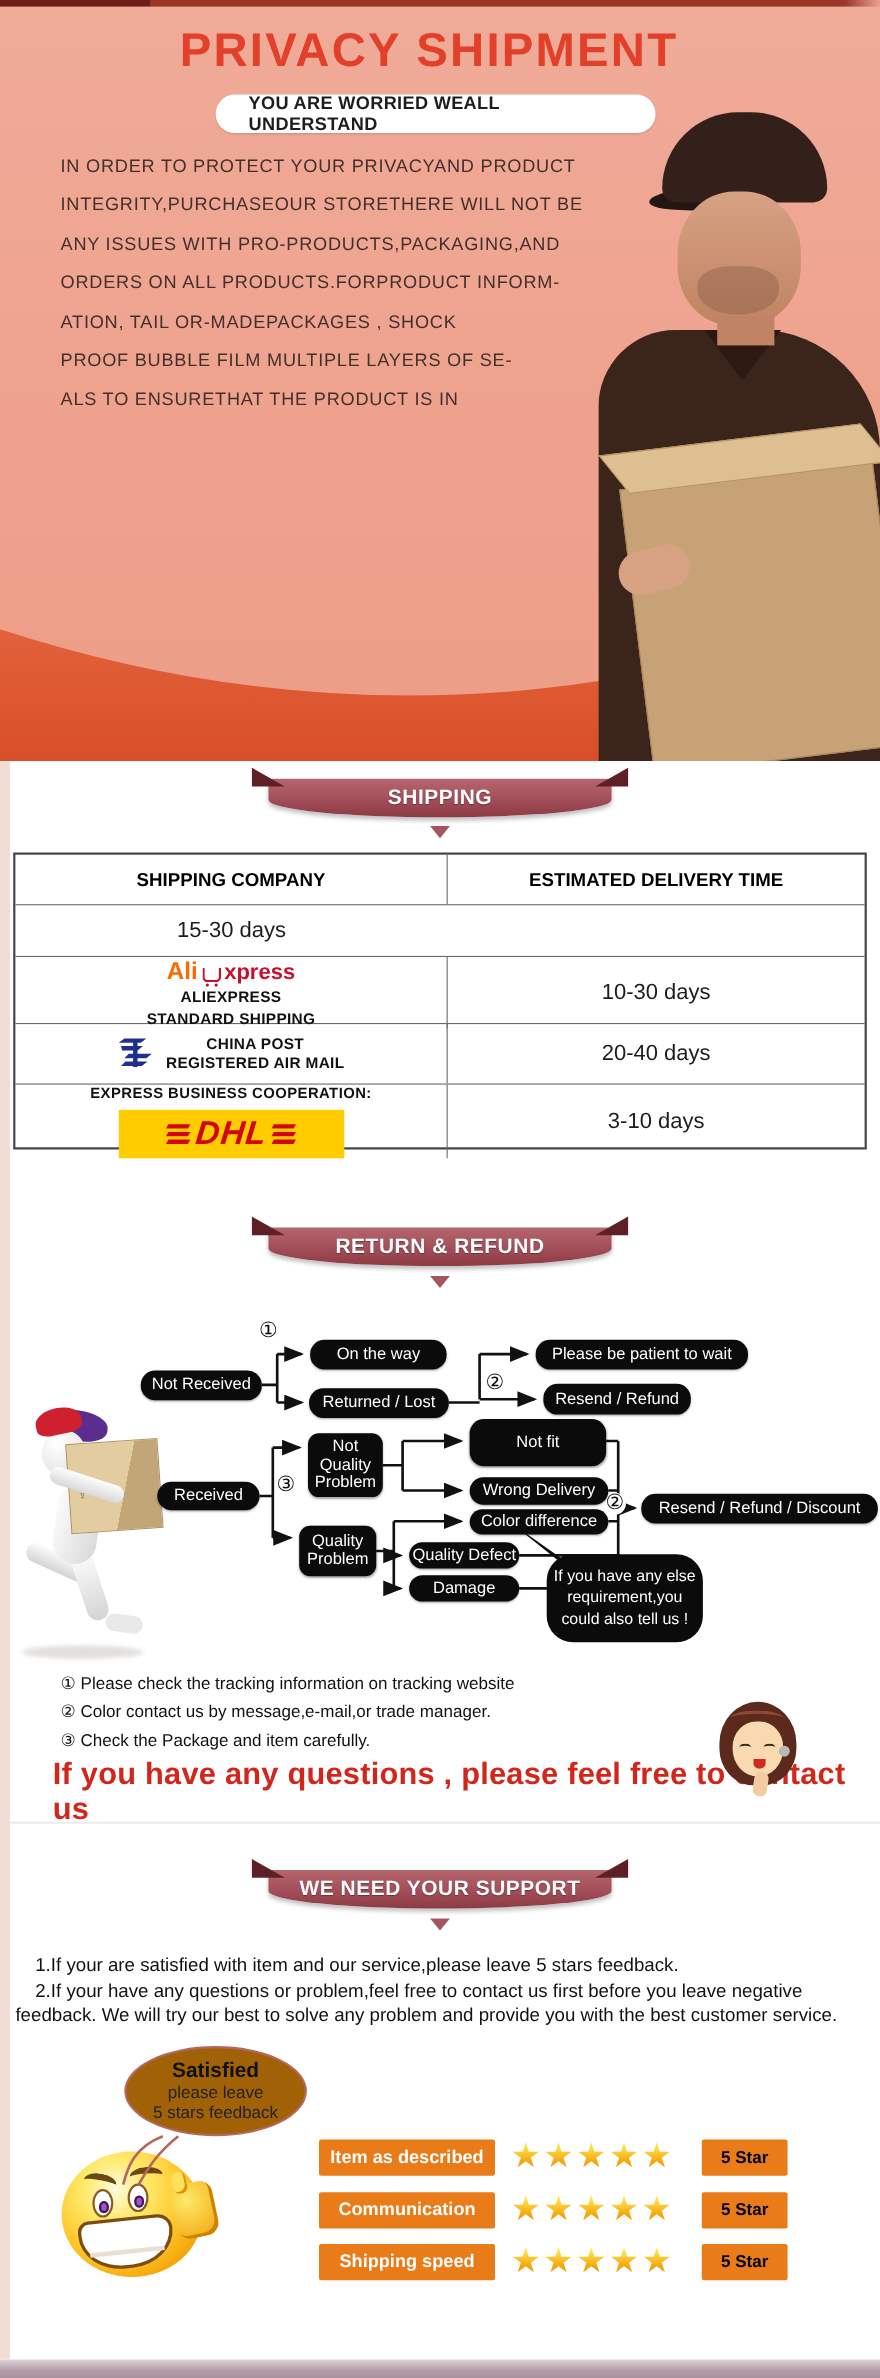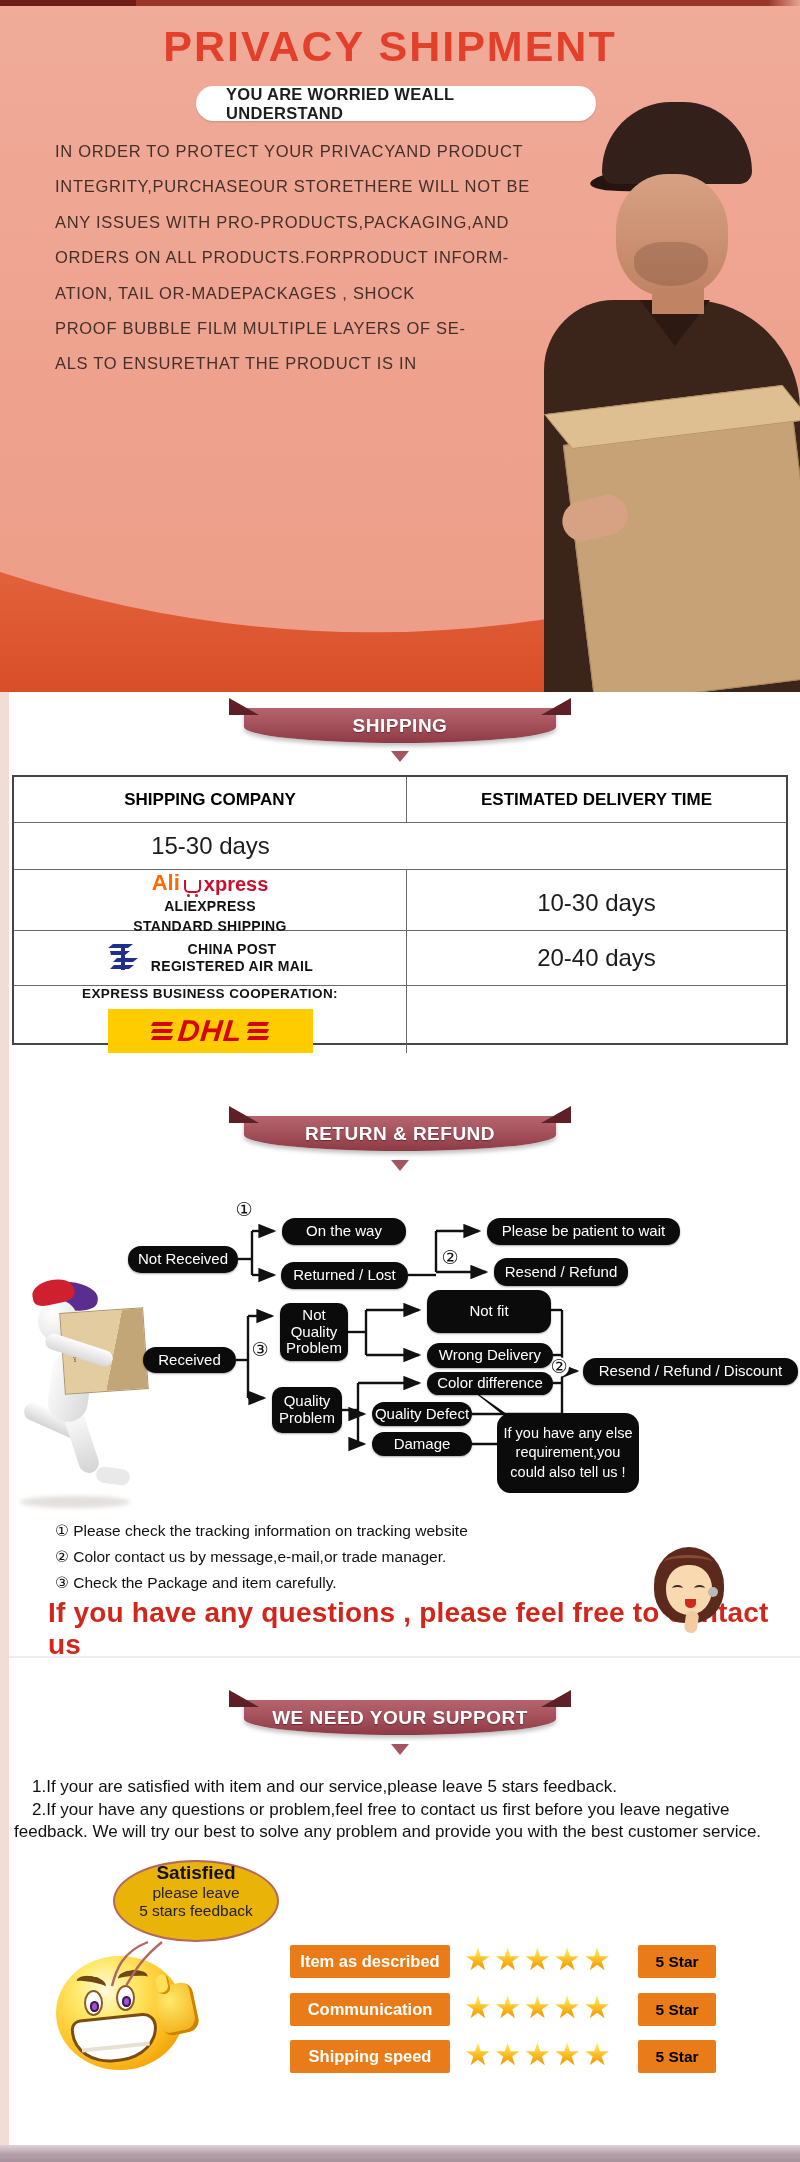--- a/index.html
+++ b/index.html
@@ -47,21 +47,21 @@
   .ribbon .rtext{display:block;width:100%;line-height:35px;text-align:center;color:#fff;
         font-size:19px;font-weight:bold;letter-spacing:.5px;text-shadow:0 1px 1px rgba(0,0,0,.35);}
   .tri{position:absolute;left:50%;transform:translateX(-50%);width:0;height:0;
         border-left:9px solid transparent;border-right:9px solid transparent;border-top:11px solid #a5555f;}
 
   
   .ship-table{position:absolute;left:12px;top:83px;width:776px;height:270px;border:2px solid #454545;}
   .trow{display:grid;grid-template-columns:393px 1fr;border-top:1px solid #6a6a6a;}
   .trow:first-child{border-top:none;}
   .c1{border-right:1px solid #6a6a6a;display:flex;flex-direction:column;align-items:center;justify-content:center;gap:2px;}
-  .c2{display:flex;align-items:center;justify-content:center;font-size:24px;color:#1c1c1c;}
+  .c2{display:flex;align-items:center;justify-content:center;font-size:20px;color:#1c1c1c;}
   .thead .c1,.thead .c2{font-size:17px;font-weight:bold;color:#000;}
   .logo-row{display:flex;align-items:center;gap:12px;}
   .epacket-logo{width:32px;height:42px;background:#111;border-radius:3px;display:flex;flex-direction:column;align-items:center;justify-content:center;gap:1px;}
   .globe{width:17px;height:17px;border:1.6px solid #fff;border-radius:50%;position:relative;}
   .globe::before{content:"";position:absolute;left:0;top:6px;width:13px;height:0;border-top:1.4px solid #fff;}
   .globe::after{content:"";position:absolute;left:4px;top:0;width:5px;height:13px;border:1.2px solid #fff;border-radius:50%;}
   .epacket-cap{font-size:6.5px;color:#fff;font-weight:bold;}
   .epacket-name{font-size:24px;color:#2e2e2e;}
   .ali-line{display:flex;align-items:flex-end;gap:2px;}
   .ali-a{font-size:22px;font-weight:bold;color:#ff6a00;}
@@ -78,21 +78,21 @@
   .dhl-lines i{display:block;width:20px;height:4px;background:#d40511;transform:skewX(-30deg);}
   .dhl-word{font-size:30px;font-weight:bold;font-style:italic;color:#d40511;letter-spacing:1px;transform:skewX(-6deg);}
 
   
   .flow{position:absolute;left:0;top:500px;width:800px;height:305px;}
   .flow-svg{position:absolute;left:0;top:0;}
   .fpill{position:absolute;background:#0b0b0b;color:#fff;border-radius:13px;font-size:15px;
         display:flex;align-items:center;justify-content:center;text-align:center;line-height:1.12;
         box-shadow:0 1px 2px rgba(0,0,0,.35);}
   .fnum{position:absolute;width:20px;height:20px;line-height:20px;text-align:center;font-size:19px;color:#111;background:#fff;border-radius:50%;}
-  .fbubble{position:absolute;background:#0b0b0b;color:#fff;border-radius:14px;font-size:14.5px;
+  .fbubble{position:absolute;background:#0b0b0b;color:#fff;border-radius:24px;font-size:14.5px;
         line-height:1.35;text-align:center;display:flex;align-items:center;justify-content:center;padding:6px;}
   
   .runner{position:absolute;left:10px;top:80px;width:150px;height:160px;}
   .run-shadow{position:absolute;left:10px;top:224px;width:110px;height:12px;background:rgba(60,40,30,.15);border-radius:50%;filter:blur(2px);}
   .run-head{position:absolute;left:28px;top:28px;width:40px;height:42px;background:radial-gradient(circle at 35% 30%,#ffffff,#dcdcdc);border-radius:50%;}
   .cap-purple{position:absolute;left:30px;top:10px;width:58px;height:28px;background:#5b2d8e;border-radius:50% 50% 40% 40%;transform:rotate(6deg);}
   .cap-red{position:absolute;left:22px;top:8px;width:42px;height:24px;background:#cf2030;border-radius:50% 50% 30% 30%;transform:rotate(-12deg);}
   .run-box{position:absolute;left:52px;top:38px;width:84px;height:82px;background:linear-gradient(105deg,#e3cda0 60%,#c3a678 60%);border:1px solid #b09264;transform:rotate(-4deg);}
   .run-box::after{content:"⇪ ☂ ⚠";font-size:8px;color:#554;position:absolute;left:8px;top:42px;letter-spacing:2px;}
   .run-arm{position:absolute;left:34px;top:70px;width:70px;height:16px;background:linear-gradient(#fdfdfd,#d8d8d8);border-radius:8px;transform:rotate(18deg);}
@@ -113,21 +113,21 @@
   .girl-eye{position:absolute;width:11px;height:7px;border-top:2.2px solid #3c2a22;border-radius:50%;}
   .girl-mouth{position:absolute;left:33px;top:52px;width:11px;height:9px;background:#cf2a1e;border-radius:0 0 50% 50%;}
   .girl-mic{position:absolute;left:56px;top:40px;width:10px;height:10px;background:#b9b9b9;border-radius:50%;}
   .girl-hand{position:absolute;left:33px;top:64px;width:13px;height:22px;background:#f3cba0;border-radius:6px;transform:rotate(8deg);}
   .divider{position:absolute;left:0;top:964px;width:100%;height:2px;background:#ededed;}
 
   
   .sup-para{position:absolute;left:10px;top:1084px;width:780px;}
   .sup-para div{font-size:17px;color:#111;line-height:22.5px;}
   .bubble2{position:absolute;left:113px;top:1168px;width:166px;height:82px;border:2px solid #b4675c;border-radius:50%;
-        background:#eab308;display:flex;flex-direction:column;align-items:center;z-index:2;}
+        background:#a16207;display:flex;flex-direction:column;align-items:center;justify-content:center;z-index:2;}
   .bubble2 .b2-title{font-size:19px;font-weight:bold;color:#111;}
   .bubble2 .b2-line{font-size:15.5px;color:#222;line-height:1.15;}
   .tail-svg{position:absolute;left:108px;top:1248px;z-index:1;}
   
   .smiley{position:absolute;left:56px;top:1262px;width:146px;height:120px;}
   .smile-ball{position:absolute;left:0;top:2px;width:128px;height:114px;border-radius:50%;
         background:radial-gradient(circle at 38% 30%,#fffbe0 0%,#ffe96a 26%,#ffc629 55%,#f09f05 82%,#cf8200 100%);}
   .brow{position:absolute;width:30px;height:16px;border-top:6px solid #6f4715;border-radius:50%;}
   .eye{position:absolute;width:19px;height:26px;background:#fff;border:2px solid #8a5d20;border-radius:50%;}
   .eye::after{content:"";position:absolute;left:4px;top:9px;width:9px;height:11px;background:#a74fd0;border-radius:50%;box-shadow:inset 0 0 0 2px #3a1d4e;}
@@ -254,20 +254,21 @@
                 <i></i>
               </span>
             <span class="dhl-word">DHL</span>
             <span class="dhl-lines">
                 <i></i>
                 <i></i>
                 <i></i>
               </span>
           </div>
         </div>
+        <div class="c2">3-10 days</div>
       </div>
     </div>
 
     <div class="ribbon" style="top:424px">
       <i class="fold fl"></i>
       <i class="fold fr"></i>
       <span class="rtext">RETURN &amp; REFUND</span>
     </div>
     <div class="tri" style="top:468px"></div>
 

